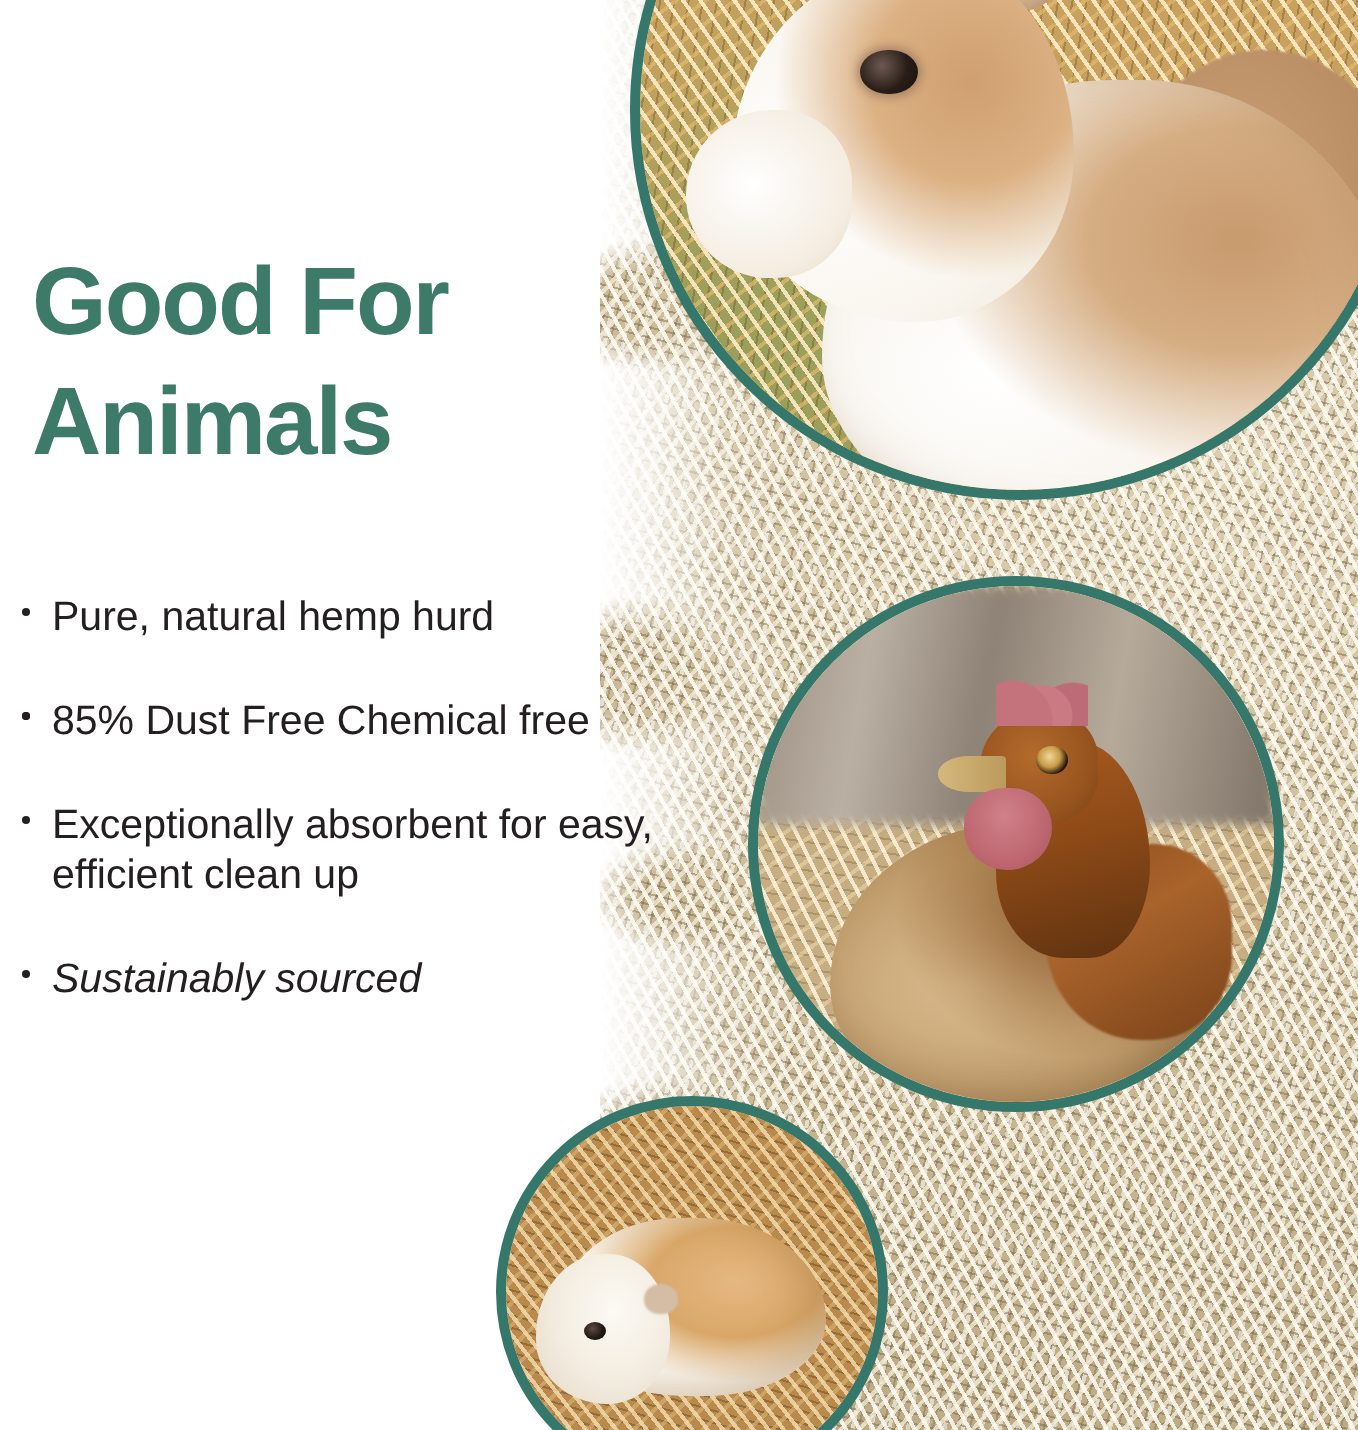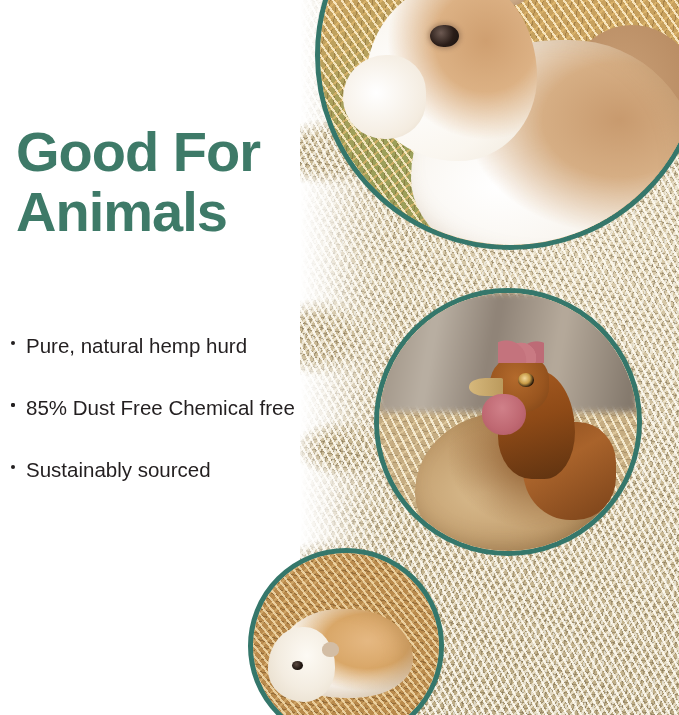--- a/index.html
+++ b/index.html
@@ -212,41 +212,40 @@
     border-radius:50% 50% 46% 46%;
     background:#d3bda4;
     filter:blur(.4px);
   }
 
   
   .headline{
     position:absolute;left:16px;top:122px;width:310px;
     color:#3E7A68;
     font-weight:bold;
-    font-size:56px;
+    font-size:48px;
     line-height:60px;
     letter-spacing:-1px;
     margin:0;
   }
   .bullets{
     position:absolute;left:8px;top:296px;
     width:336px;
     margin:0;padding:0;
     list-style:none;
   }
   .bullet{
     position:relative;
     padding-left:18px;
     margin-bottom:27px;
     color:#231f20;
     font-size:20.5px;
     line-height:25px;
-    margin-top:37px;
-  }
-  .bullet:last-child{margin-bottom:0;}
+  }
+  .bullet:last-child{margin-bottom:0;font-style:italic;}
   .bullet .dot{
     position:absolute;left:3px;top:8px;
     width:4px;height:4px;border-radius:50%;
     background:#231f20;
   }
 </style>
 </head>
 <body>
 
 <div id="infographic">
@@ -300,17 +299,21 @@
     </li>
     <li class="bullet">
       <span class="dot"></span>
     </li>
     <li class="bullet">
       <span class="dot"></span>
       <span>85% Dust Free Chemical free</span>
     </li>
     <li class="bullet">
       <span class="dot"></span>
+      <span>Exceptionally absorbent for easy, efficient clean up</span>
+    </li>
+    <li class="bullet">
+      <span class="dot"></span>
       <span>Sustainably sourced</span>
     </li>
   </ul>
 
 </div>
 
 </body></html>

